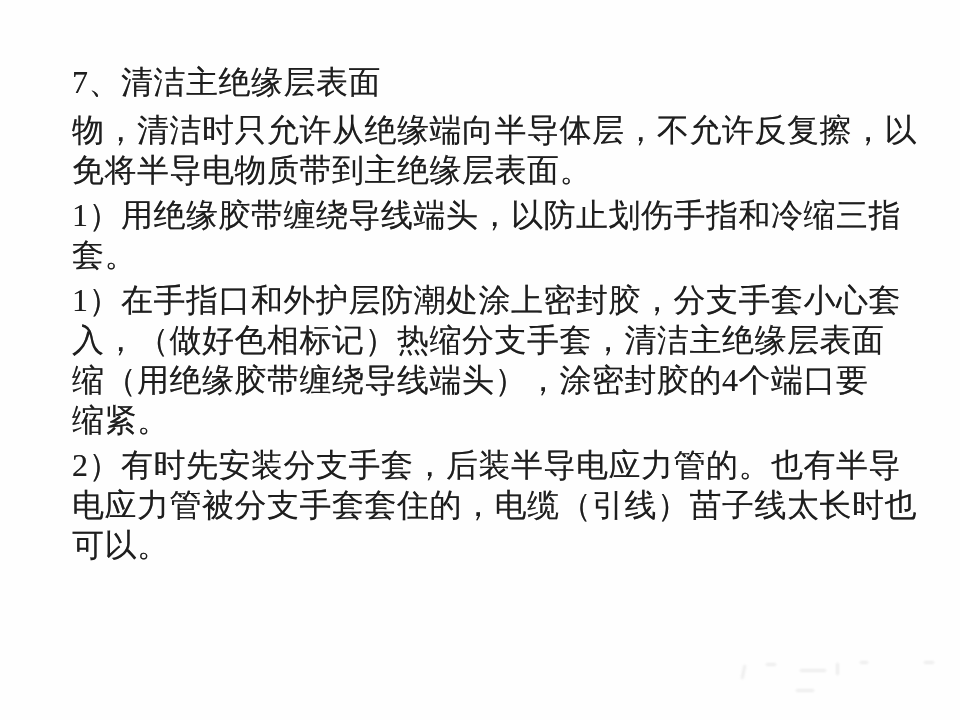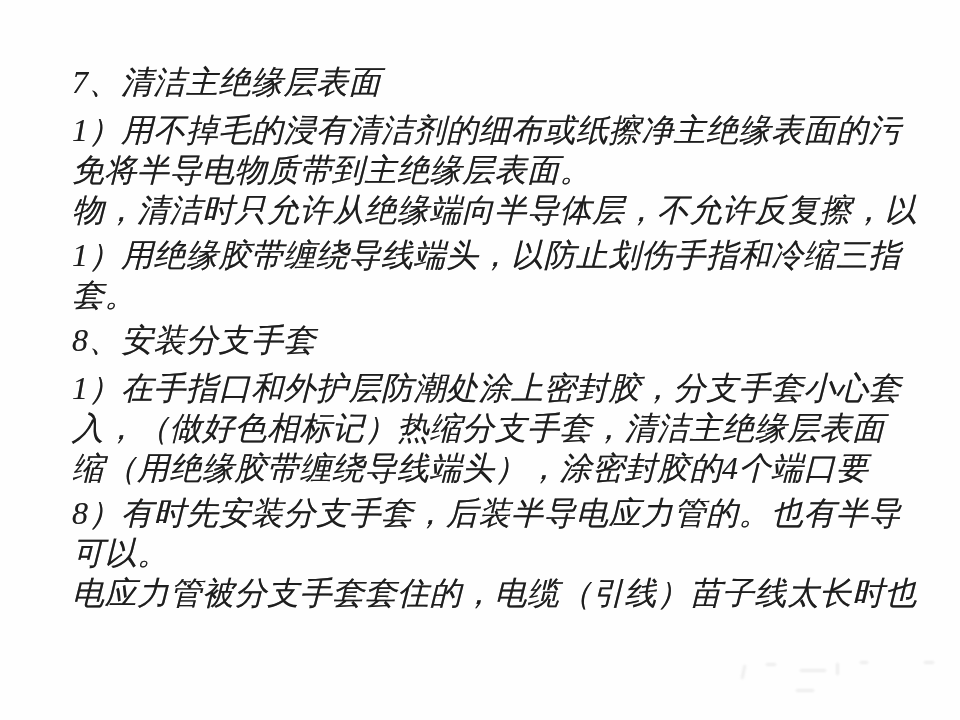--- a/index.html
+++ b/index.html
@@ -12,21 +12,20 @@
     height: 720px;
     overflow: hidden;
     font-family: "Liberation Serif", serif;
   }
   .slide {
     position: relative;
     width: 960px;
     height: 720px;
     background: #fefefe;
     box-sizing: border-box;
-    font-style: italic;
   }
   .content {
     position: absolute;
     left: 72px;
     top: 62px;
     right: 40px;
     color: #1e1e1e;
     font-size: 32px;
     line-height: 40px;
     letter-spacing: 0.5px;
@@ -68,44 +67,41 @@
 <body>
 
 <div class="slide">
   <div class="content">
 
     <div class="section heading">
       <div class="line">7、清洁主绝缘层表面</div>
     </div>
 
     <div class="section">
-      <div class="line">1）用不掉毛的浸有清洁剂的细布或纸擦净主绝缘表面的污</div>
+      <div class="line">物，清洁时只允许从绝缘端向半导体层，不允许反复擦，以</div>
       <div class="line">免将半导电物质带到主绝缘层表面。</div>
-      <div class="line">物，清洁时只允许从绝缘端向半导体层，不允许反复擦，以</div>
     </div>
 
     <div class="section">
       <div class="line">1）用绝缘胶带缠绕导线端头，以防止划伤手指和冷缩三指</div>
       <div class="line">套。</div>
     </div>
 
-    <div class="section heading">
-      <div class="line">8、安装分支手套</div>
-    </div>
 
     <div class="section">
       <div class="line">1）在手指口和外护层防潮处涂上密封胶，分支手套小心套</div>
       <div class="line">入，（做好色相标记）热缩分支手套，清洁主绝缘层表面</div>
       <div class="line">缩（用绝缘胶带缠绕导线端头），涂密封胶的4个端口要</div>
+      <div class="line">缩紧。</div>
     </div>
 
     <div class="section">
-      <div class="line">8）有时先安装分支手套，后装半导电应力管的。也有半导</div>
+      <div class="line">2）有时先安装分支手套，后装半导电应力管的。也有半导</div>
+      <div class="line">电应力管被分支手套套住的，电缆（引线）苗子线太长时也</div>
       <div class="line">可以。</div>
-      <div class="line">电应力管被分支手套套住的，电缆（引线）苗子线太长时也</div>
     </div>
 
   </div>
 
   <div class="watermark">
     <span class="mark m1"></span>
     <span class="mark m2"></span>
     <span class="mark m3"></span>
     <span class="mark m4"></span>
     <span class="mark m5"></span>

